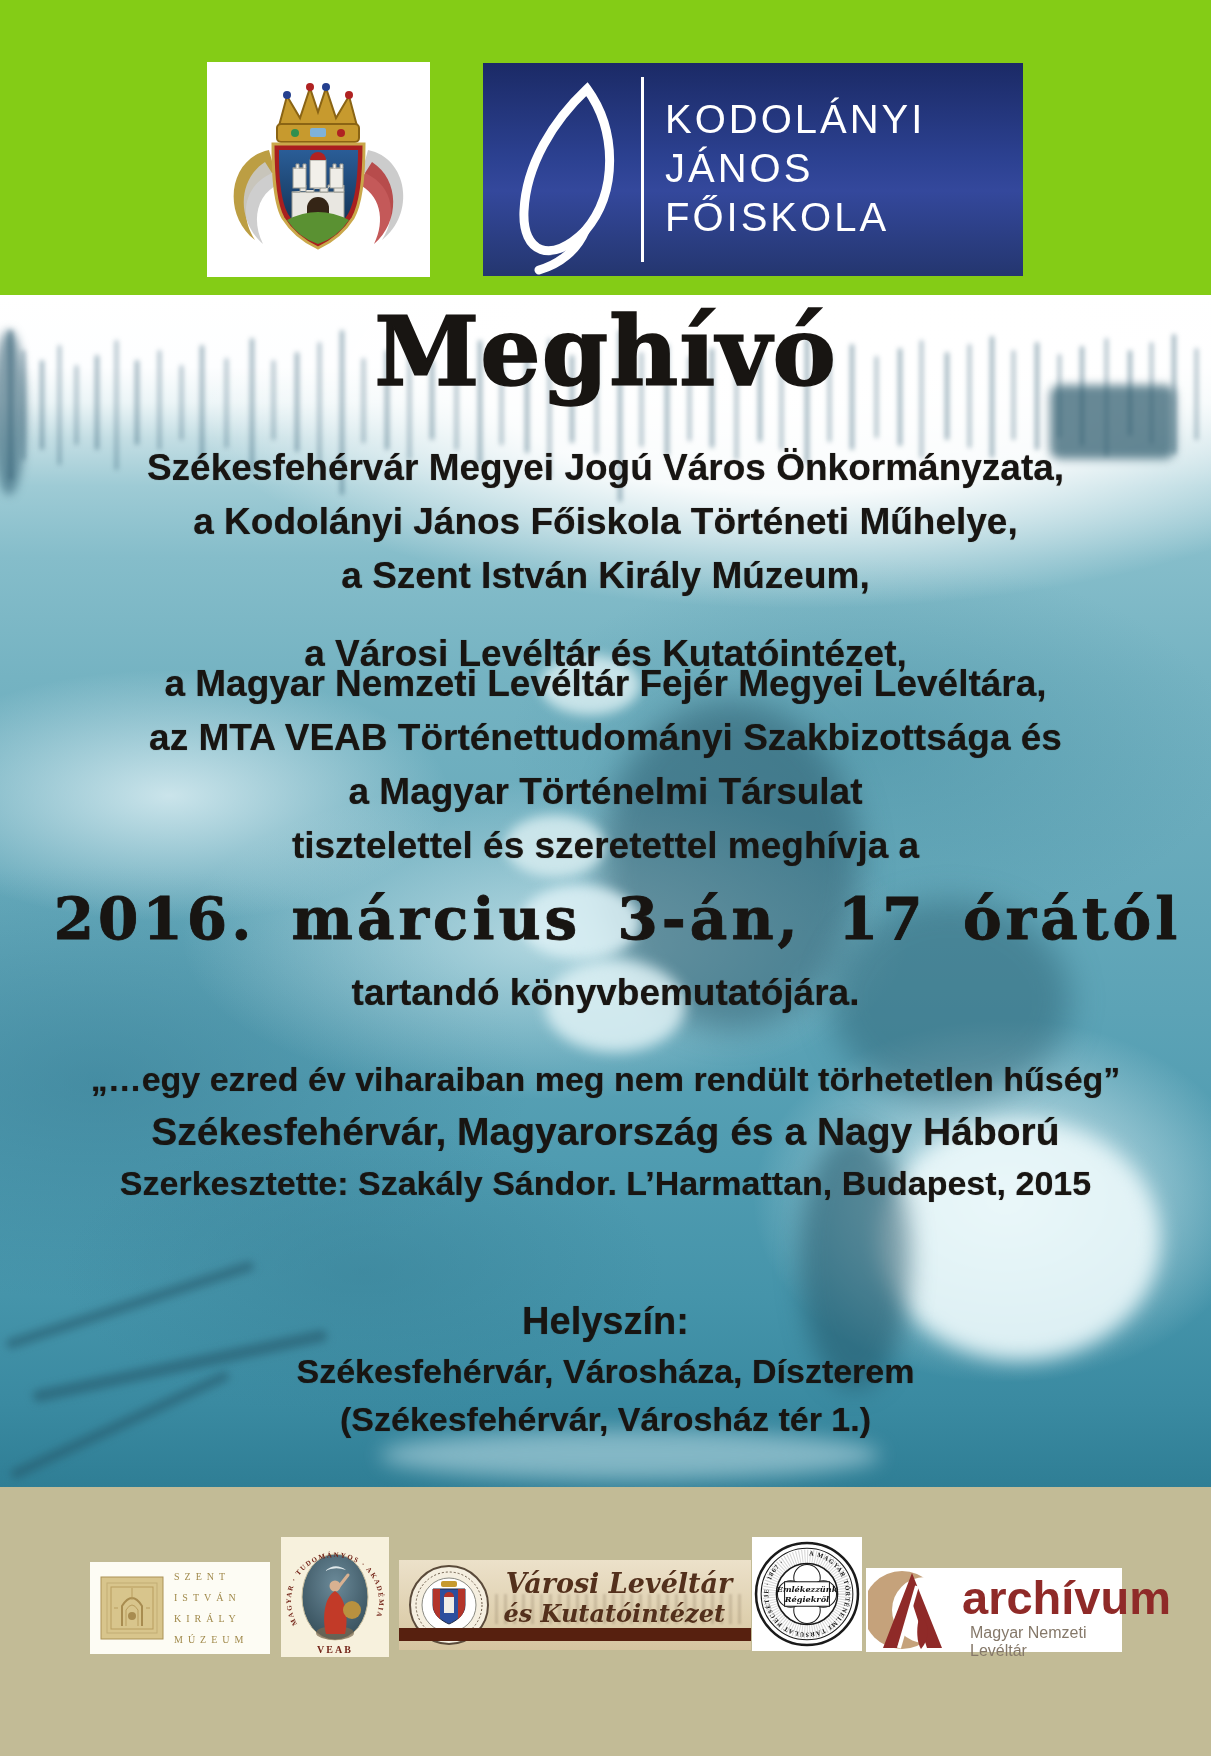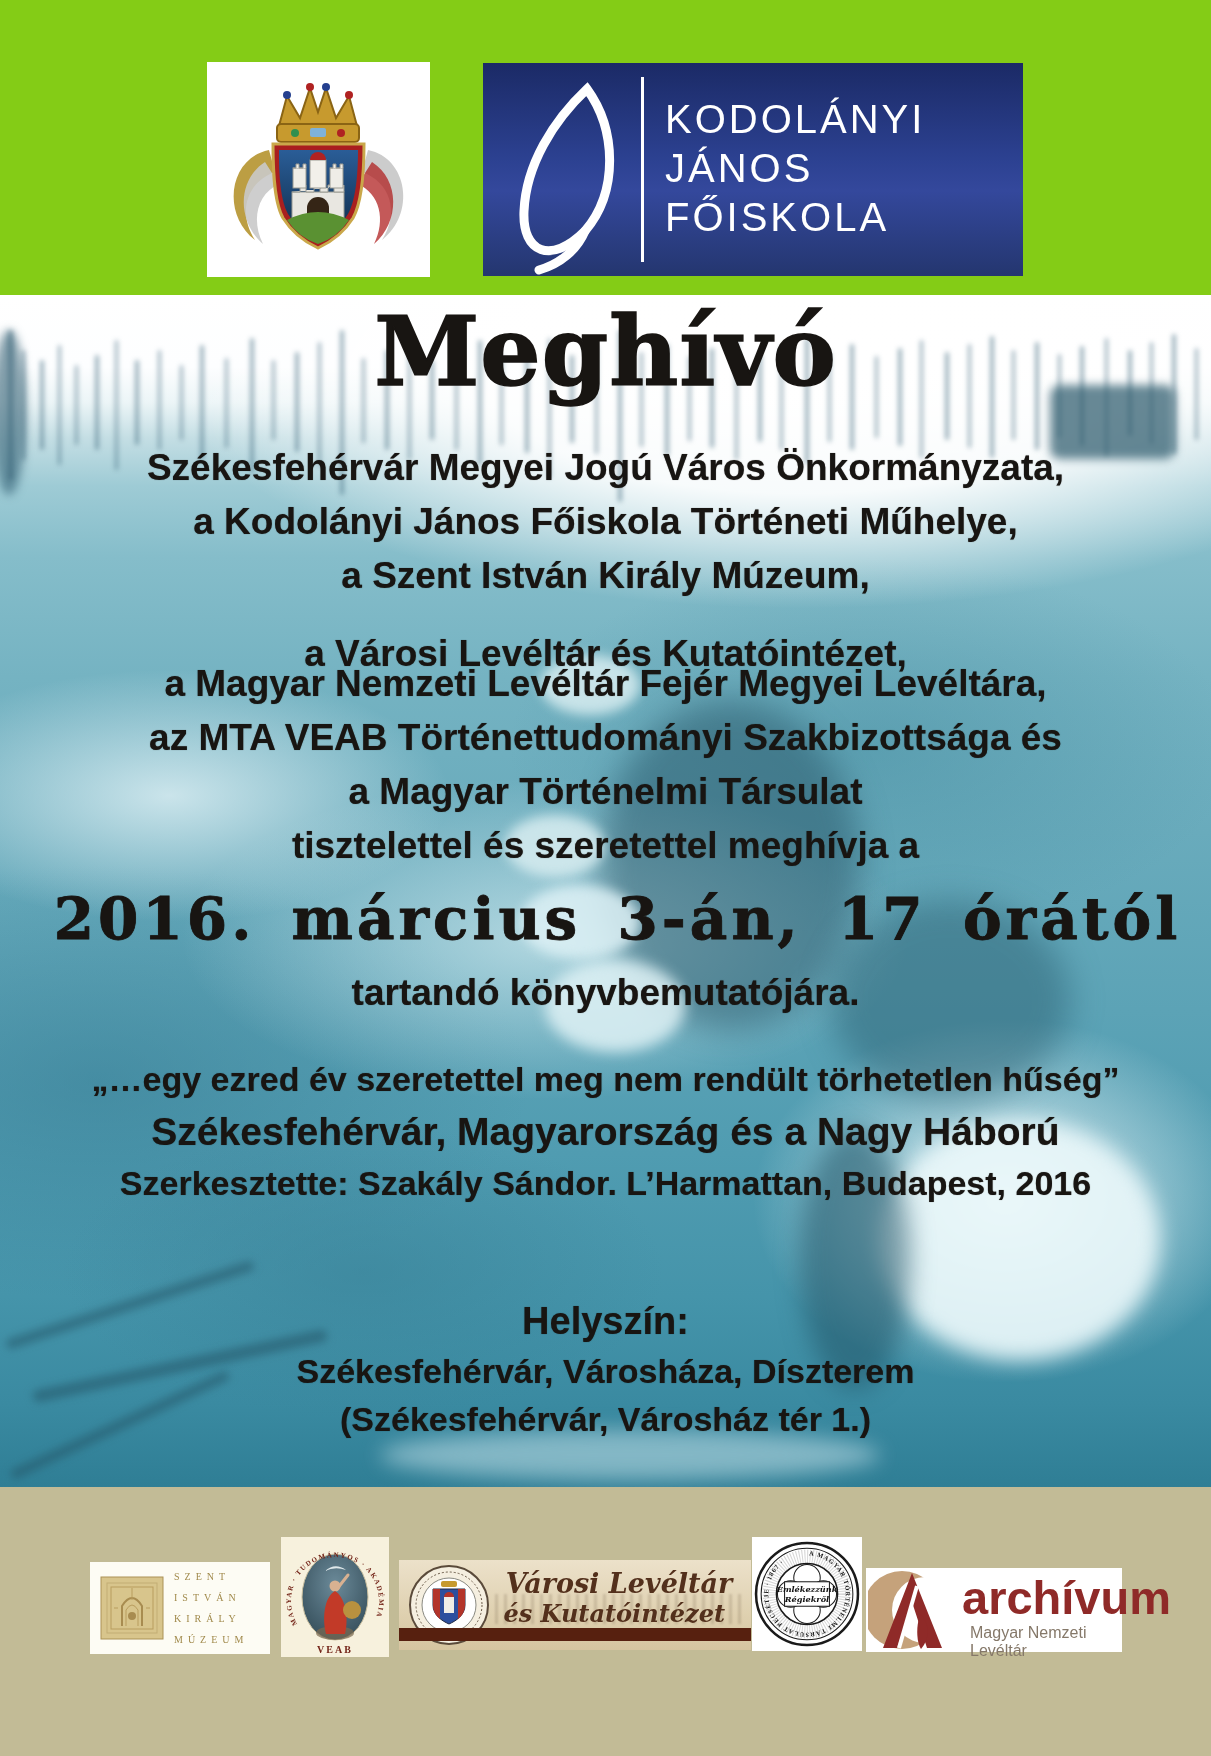--- a/index.html
+++ b/index.html
@@ -202,23 +202,23 @@
   <div class="line org" style="top:556px">a Szent István Király Múzeum,</div>
   <div class="line org" style="top:634px">a Városi Levéltár és Kutatóintézet,</div>
   <div class="line org" style="top:664px">a Magyar Nemzeti Levéltár Fejér Megyei Levéltára,</div>
   <div class="line org" style="top:718px">az MTA VEAB Történettudományi Szakbizottsága és</div>
   <div class="line org" style="top:772px">a Magyar Történelmi Társulat</div>
   <div class="line org" style="top:826px">tisztelettel és szeretettel meghívja a</div>
 
   <div class="line serifline dateline">2016. március 3-án, 17 órától</div>
   <div class="line eventline">tartandó könyvbemutatójára.</div>
 
-  <div class="line quoteline">„…egy ezred év szeretettel meg nem rendült törhetetlen hűség”</div>
+  <div class="line quoteline">„…egy ezred év viharaiban meg nem rendült törhetetlen hűség”</div>
   <div class="line booktitle">Székesfehérvár, Magyarország és a Nagy Háború</div>
-  <div class="line editorline">Szerkesztette: Szakály Sándor. L’Harmattan, Budapest, 2016</div>
+  <div class="line editorline">Szerkesztette: Szakály Sándor. L’Harmattan, Budapest, 2015</div>
 
   <div class="line venuehead">Helyszín:</div>
   <div class="line venue1">Székesfehérvár, Városháza, Díszterem</div>
   <div class="line venue2">(Székesfehérvár, Városház tér 1.)</div>
 
   <div class="footer">
 
     <div class="logo-box sikm">
       <svg width="64" height="64" viewBox="0 0 64 64" style="margin-left:10px;">
         <rect x="1" y="1" width="62" height="62" fill="#d8c58c" stroke="#ab9257"></rect>

